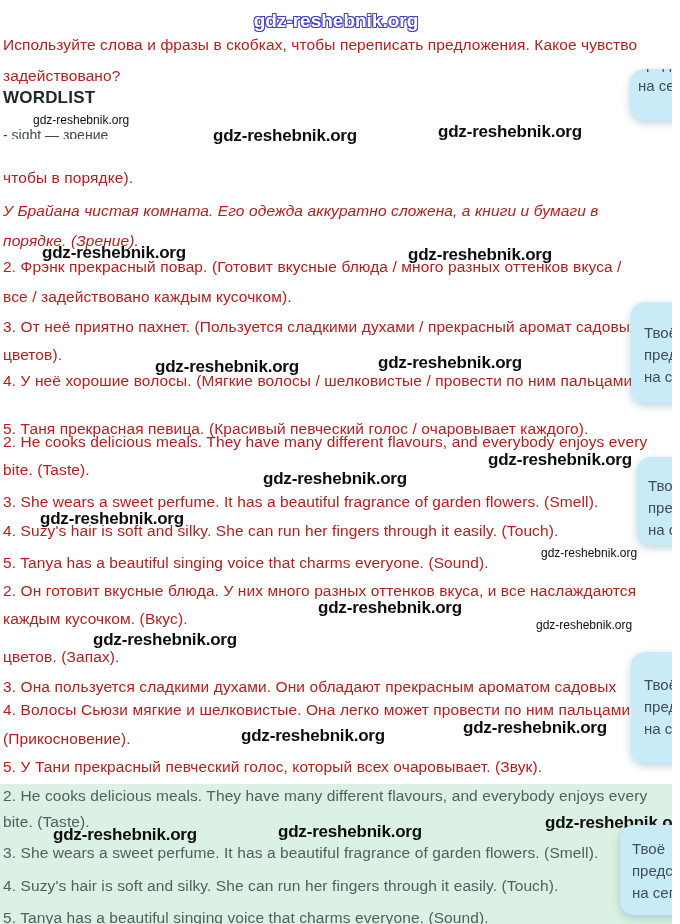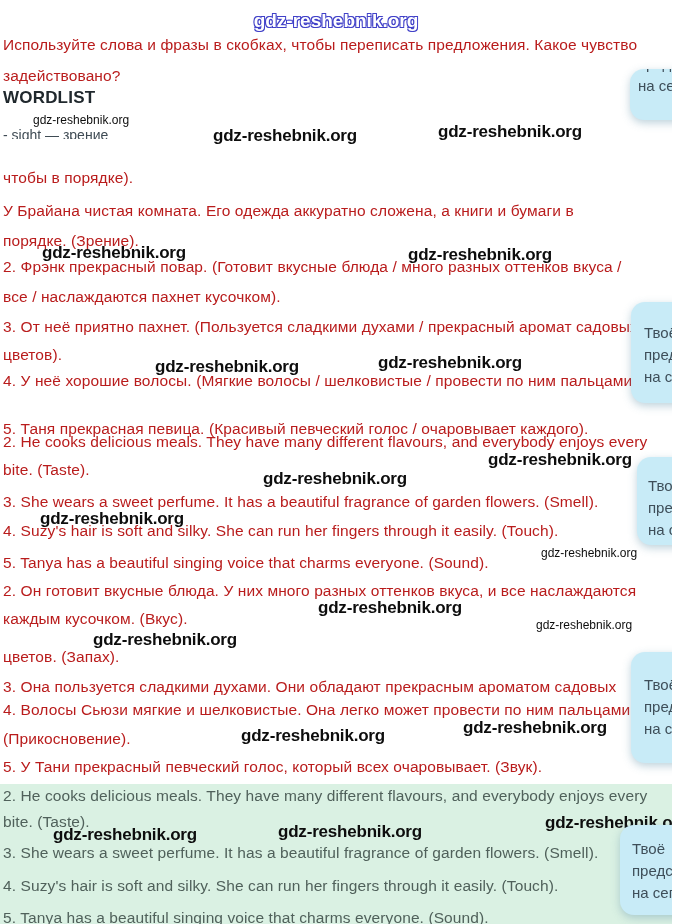--- a/index.html
+++ b/index.html
@@ -12,21 +12,21 @@
     margin-top:8px;
   }
   .line{
     position:absolute;left:3px;
     white-space:nowrap;
     font-size:15.5px;
     color:#b91c1c;
     letter-spacing:0.1px;
     z-index:1;
   }
-  .italic{}
+  .italic{font-style:italic;}
   .green-text{color:#50615b;}
   .wordlist{
     position:absolute;left:3px;
     font-weight:700;font-size:17px;color:#20282d;
     letter-spacing:0.2px;z-index:1;
   }
   .clip{
     position:absolute;left:3px;top:118px;
     height:13px;width:220px;overflow:hidden;z-index:1;
   }
@@ -83,21 +83,21 @@
   <div class="line" style="top:59px">задействовано?</div>
   <div class="wordlist" style="top:80px">WORDLIST</div>
   <div class="clip"><span class="inner">- sight — зрение</span></div>
 
   <div class="line" style="top:161px">чтобы в порядке).</div>
 
   <div class="line italic" style="top:194px">У Брайана чистая комната. Его одежда аккуратно сложена, а книги и бумаги в</div>
   <div class="line italic" style="top:224px">порядке. (Зрение).</div>
 
   <div class="line" style="top:250px">2. Фрэнк прекрасный повар. (Готовит вкусные блюда / много разных оттенков вкуса /</div>
-  <div class="line" style="top:280px">все / наслаждаются пахнет кусочком).</div>
+  <div class="line" style="top:280px">все / задействовано каждым кусочком).</div>
   <div class="line" style="top:310px">3. От неё приятно пахнет. (Пользуется сладкими духами / прекрасный аромат садовых</div>
   <div class="line" style="top:338px">цветов).</div>
   <div class="line" style="top:364px">4. У неё хорошие волосы. (Мягкие волосы / шелковистые / провести по ним пальцами).</div>
   <div class="line" style="top:412px">5. Таня прекрасная певица. (Красивый певческий голос / очаровывает каждого).</div>
 
   <div class="line" style="top:425px">2. He cooks delicious meals. They have many different flavours, and everybody enjoys every</div>
   <div class="line" style="top:453px">bite. (Taste).</div>
   <div class="line" style="top:485px">3. She wears a sweet perfume. It has a beautiful fragrance of garden flowers. (Smell).</div>
   <div class="line" style="top:514px">4. Suzy's hair is soft and silky. She can run her fingers through it easily. (Touch).</div>
   <div class="line" style="top:546px">5. Tanya has a beautiful singing voice that charms everyone. (Sound).</div>

